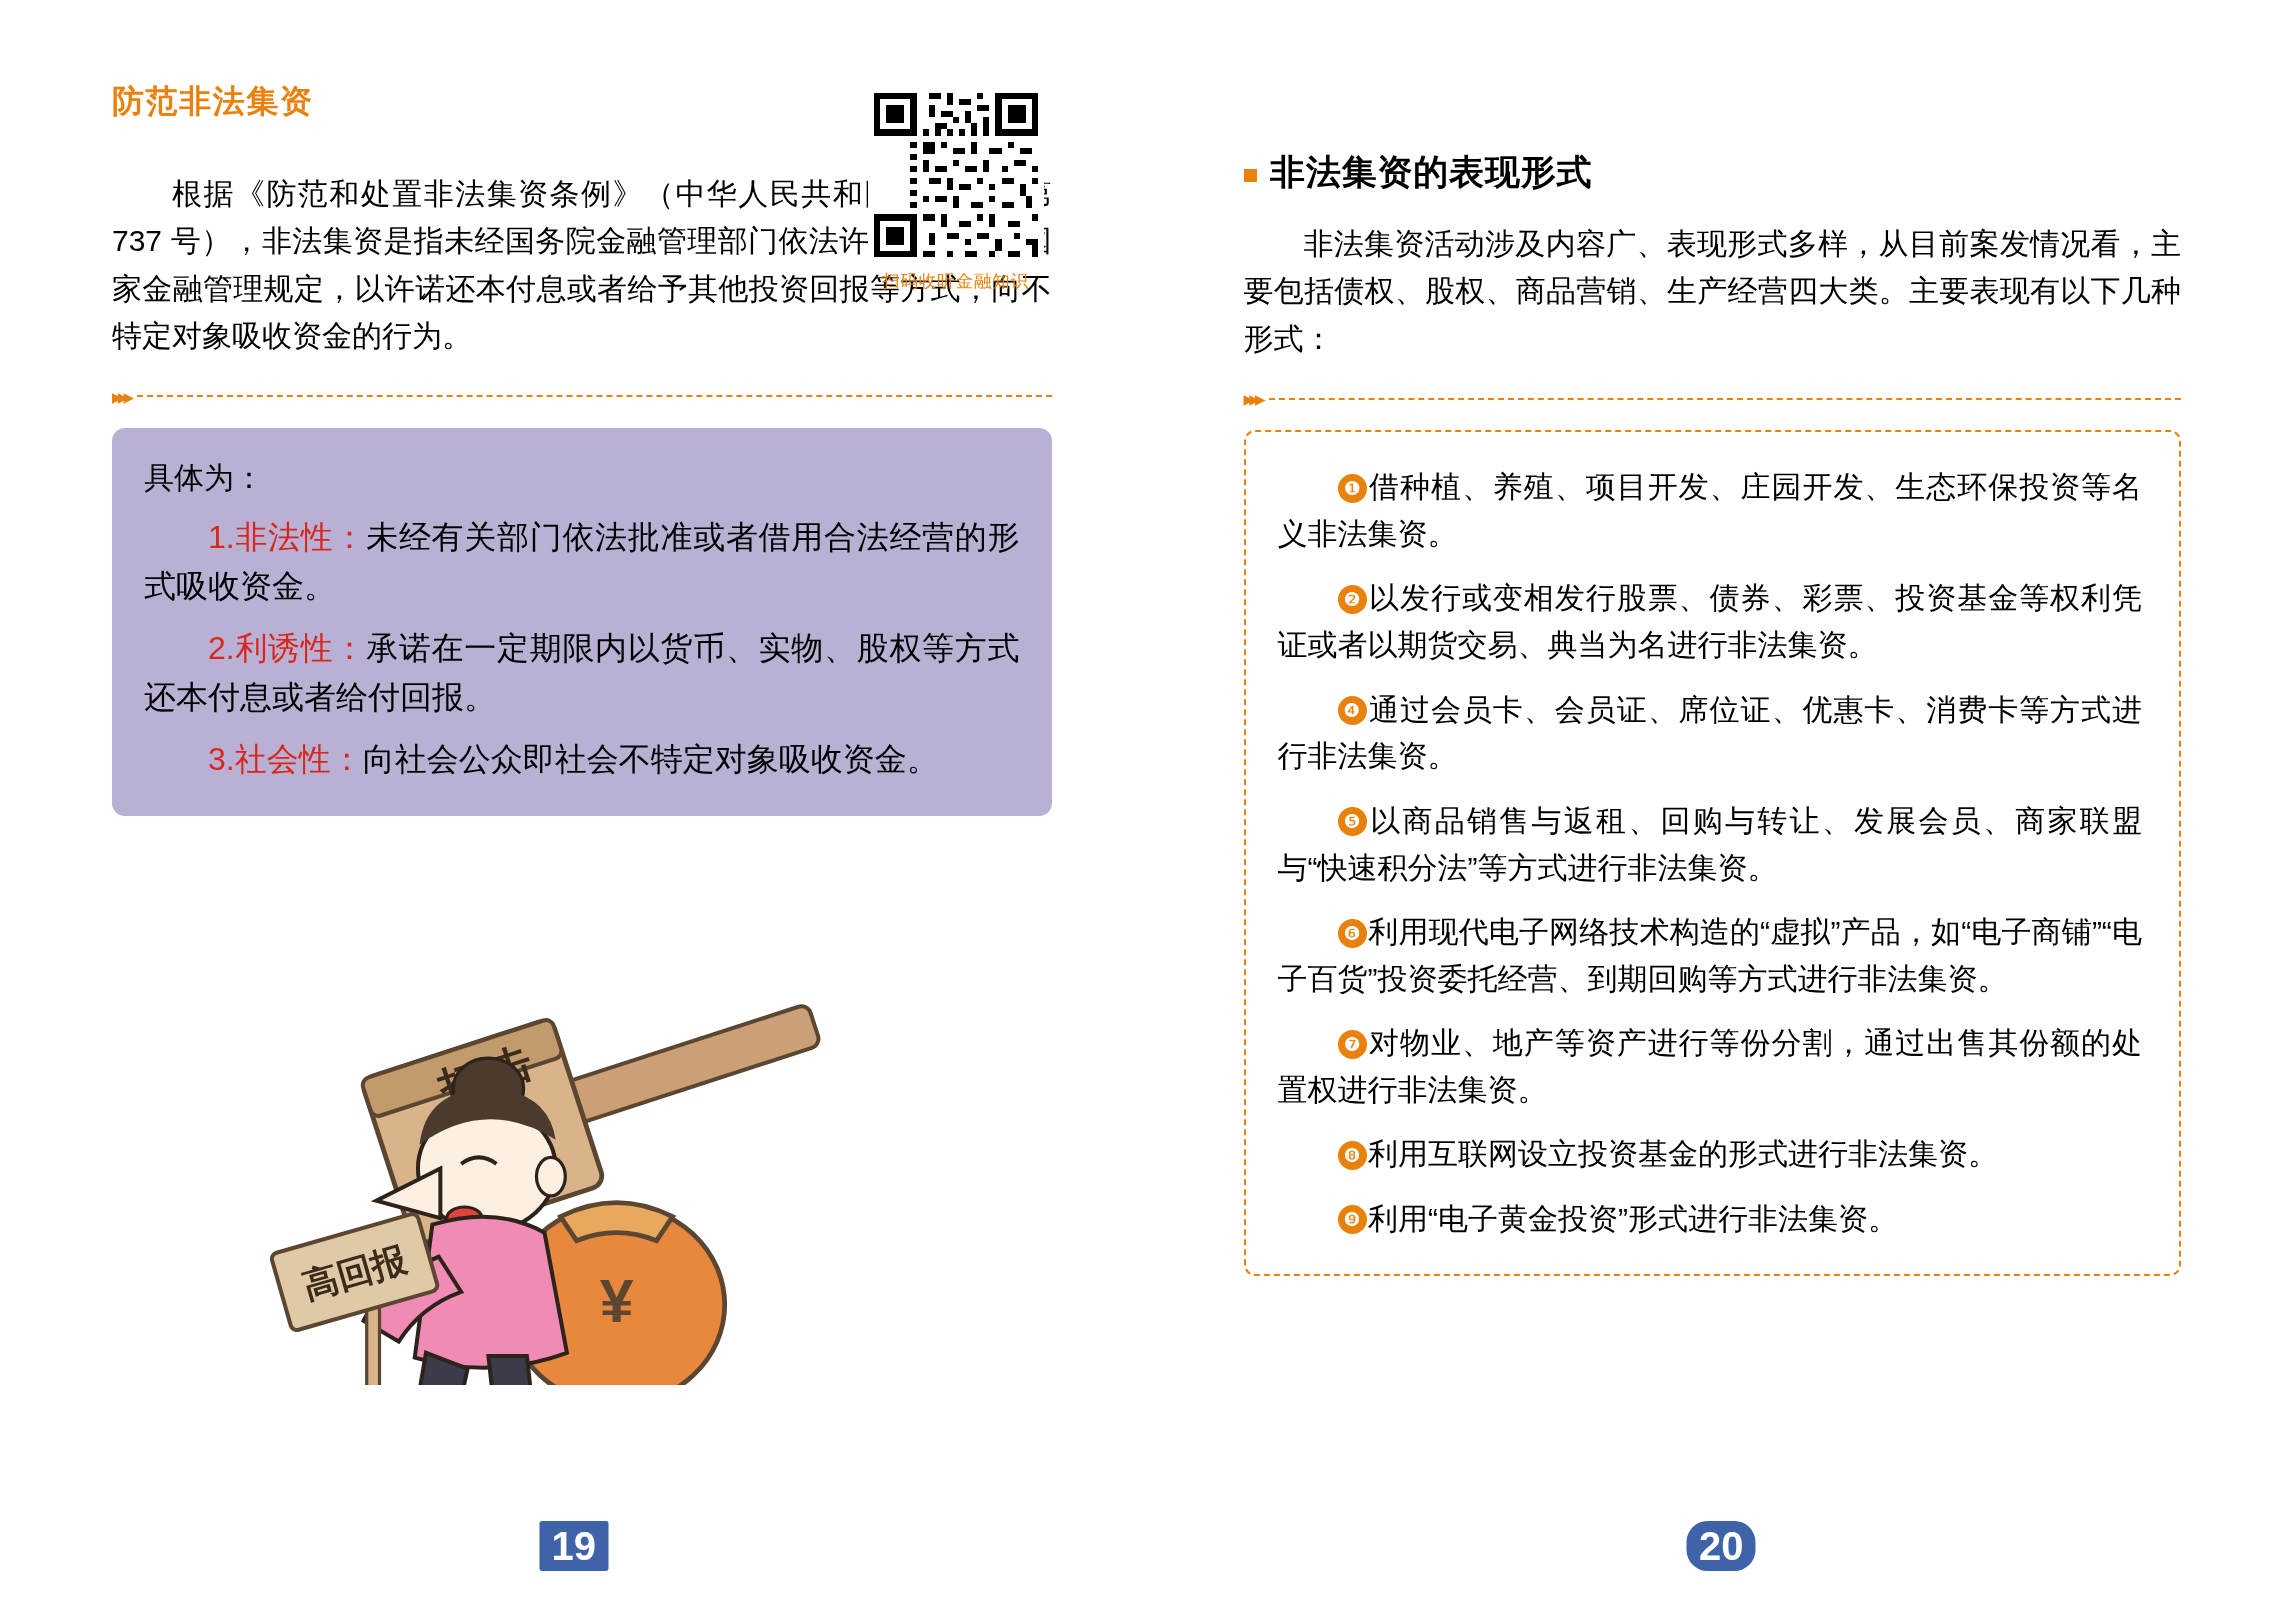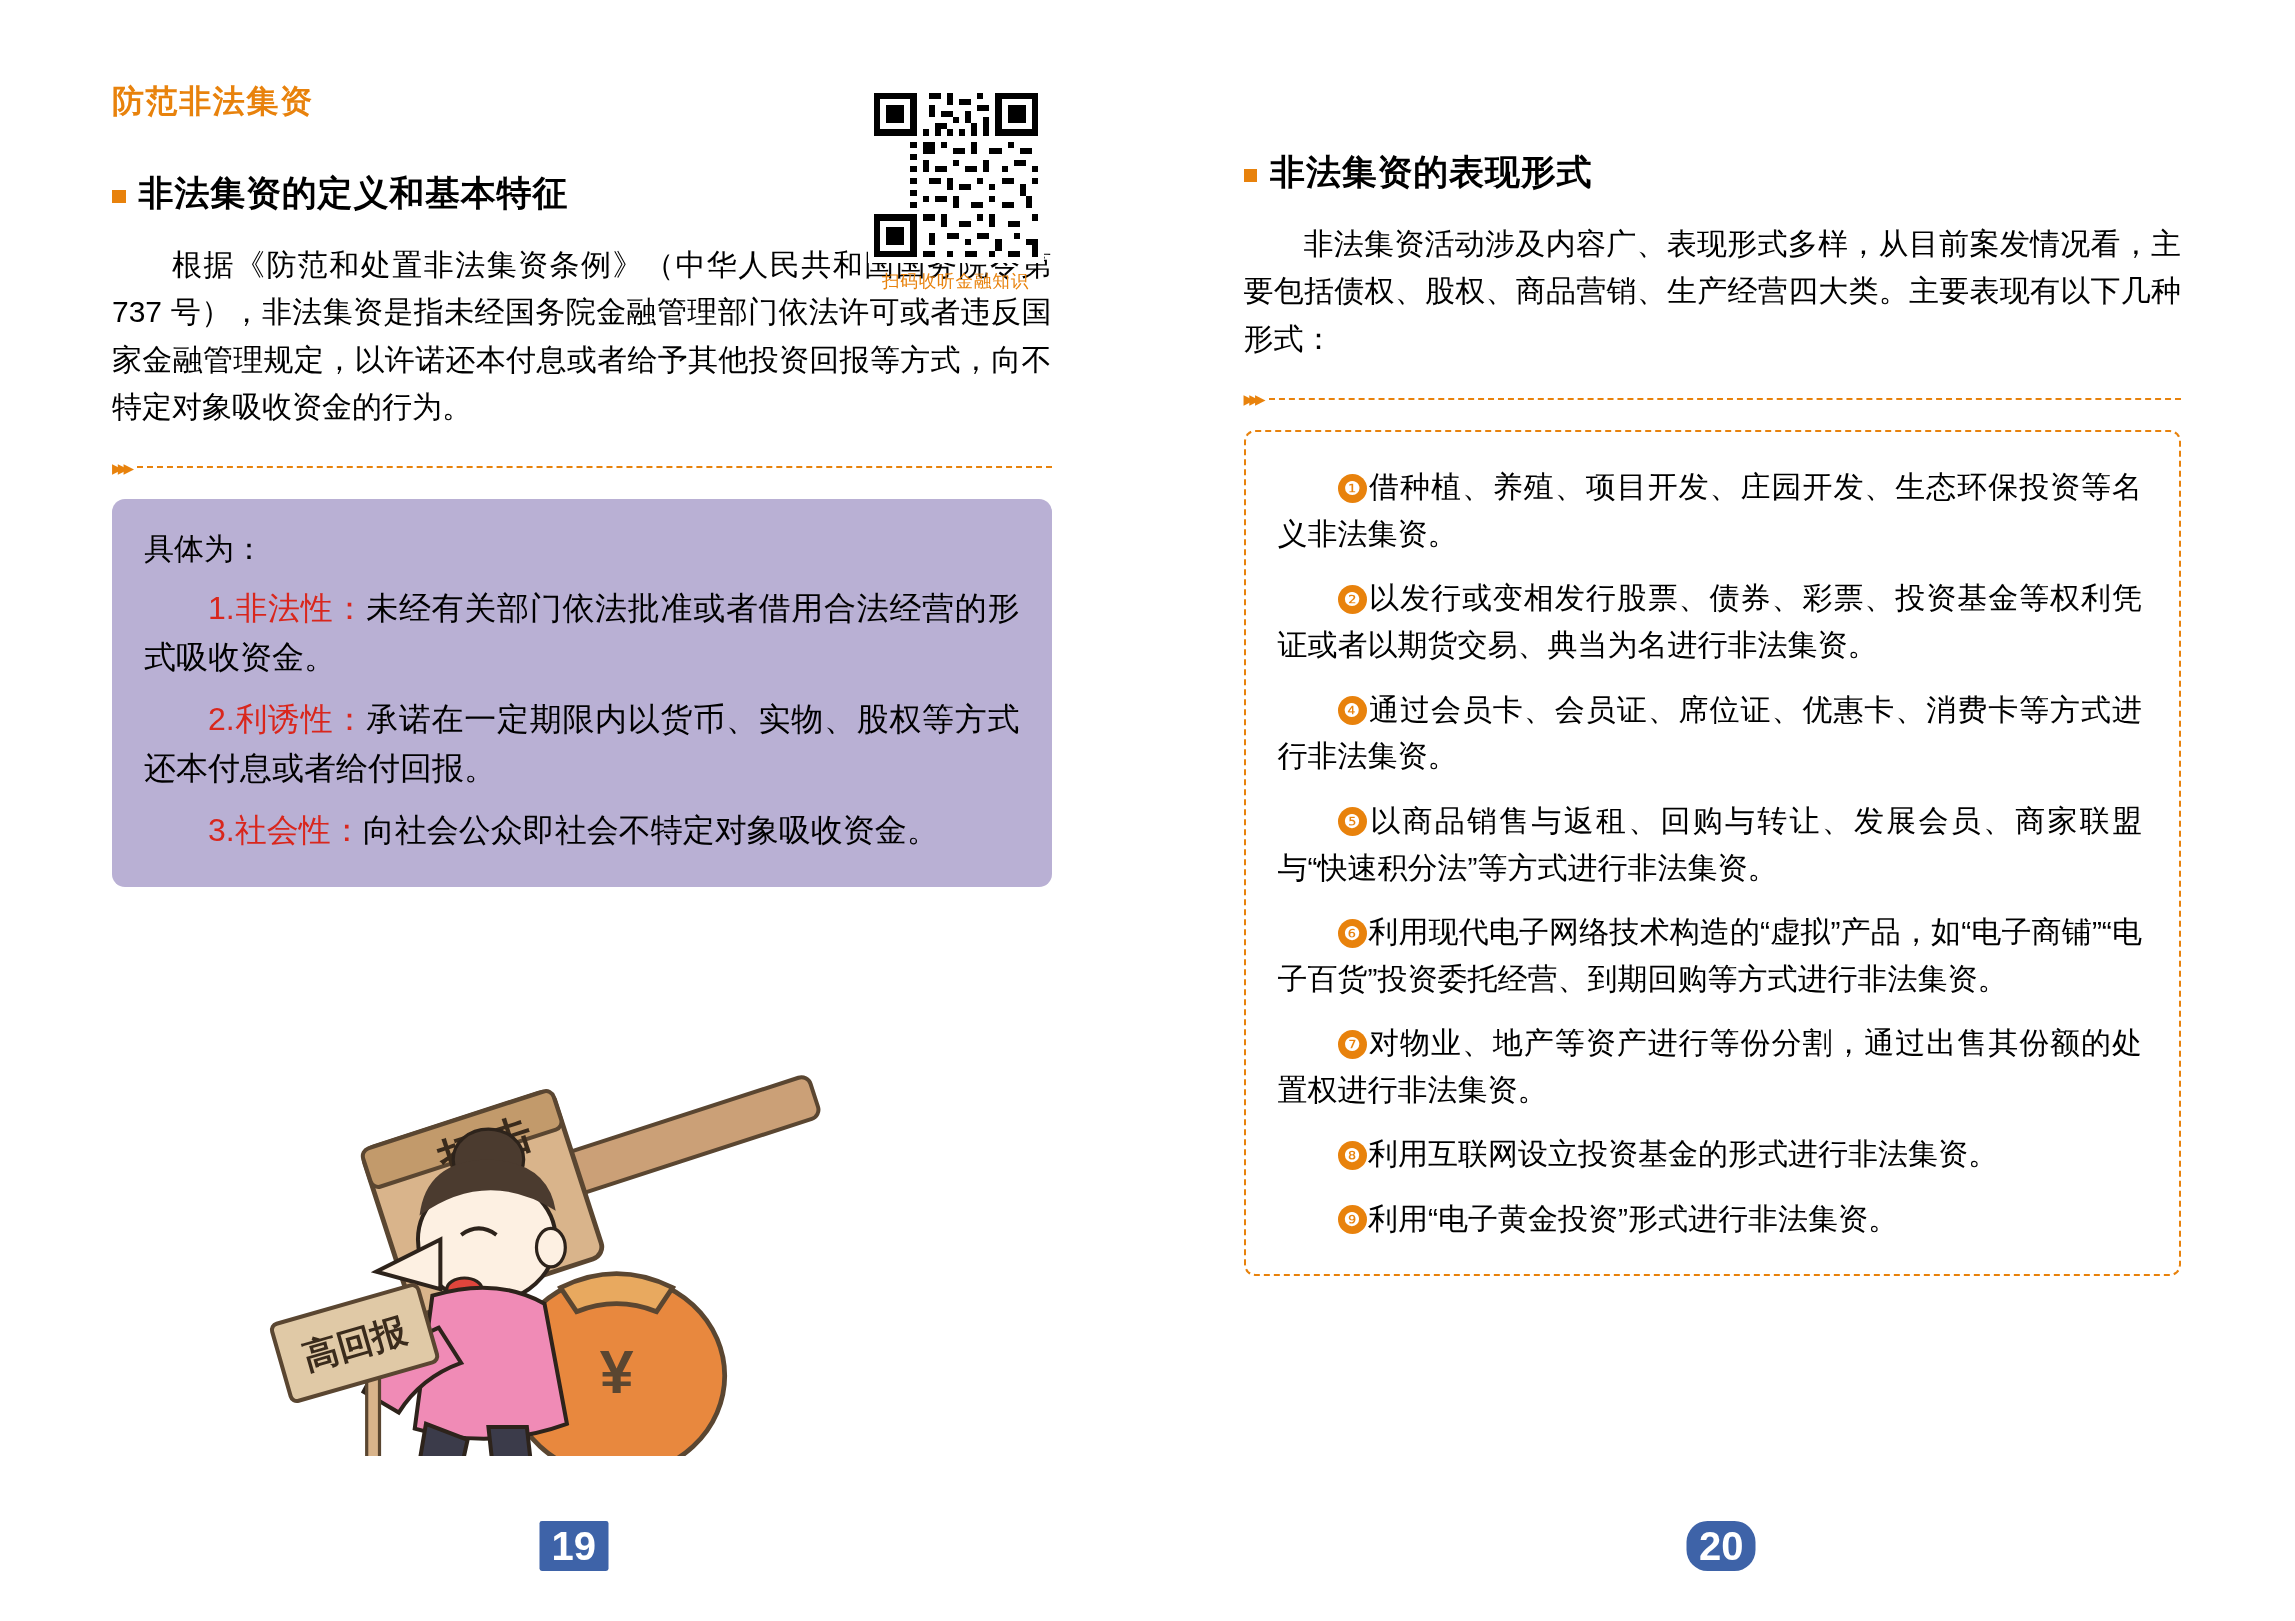--- a/index.html
+++ b/index.html
@@ -282,24 +282,20 @@
             <rect x="13" y="27" width="1" height="1"></rect>
           <rect x="16" y="27" width="2" height="1"></rect>
             <rect x="20" y="27" width="1" height="1"></rect>
           <rect x="23" y="27" width="2" height="1"></rect>
             <rect x="27" y="26" width="1" height="2"></rect>
         </g>
       </svg>
       <div class="qr-caption">扫码收听金融知识</div>
     </div>
 
-    <div class="section-head">
-      <span class="bullet-sq"></span>
-      <span class="htext">非法集资的定义和基本特征</span>
-    </div>
 
     <p class="body">根据《防范和处置非法集资条例》（中华人民共和国国务院令第 737 号），非法集资是指未经国务院金融管理部门依法许可或者违反国家金融管理规定，以许诺还本付息或者给予其他投资回报等方式，向不特定对象吸收资金的行为。</p>
 
     <div class="divider">
       <span class="arrows">▸▸▸</span>
       <span class="dashline"></span>
     </div>
 
     <div class="purple-box">
       <p class="lead">具体为：</p>

